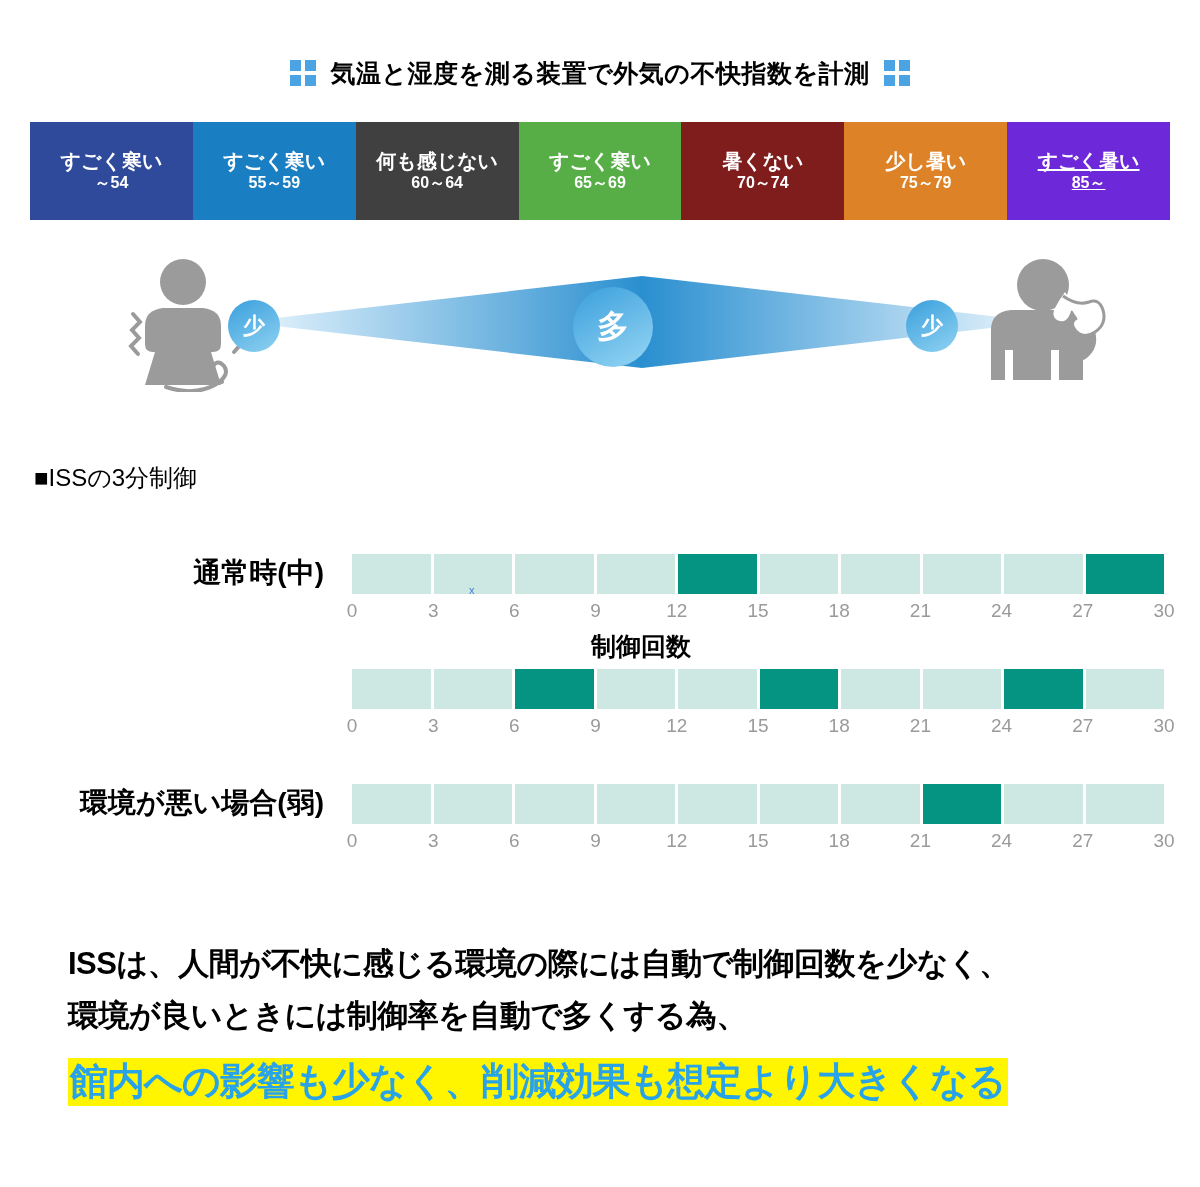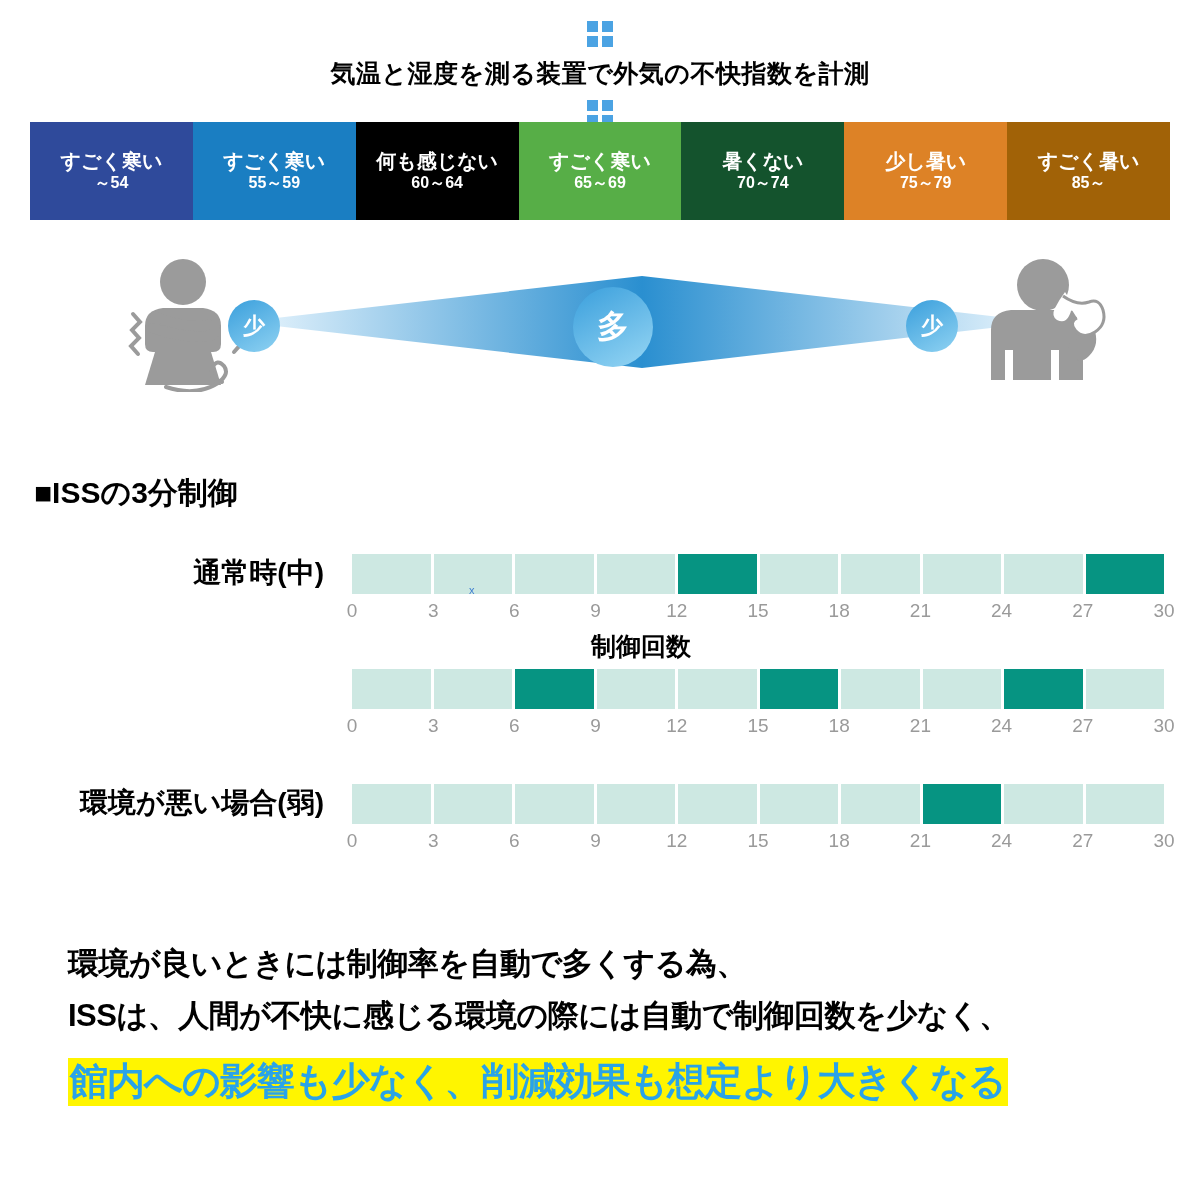--- a/index.html
+++ b/index.html
@@ -12,21 +12,20 @@
     overflow:hidden;
     position:relative;
   }
 
   
   .title-row{
     display:flex;align-items:center;justify-content:center;
     gap:14px;
     padding-top:56px;
     height:34px;
-    flex-direction:column;
   }
   .sq-grid{
     display:grid;
     grid-template-columns:11px 11px;
     grid-template-rows:11px 11px;
     gap:4px;
     flex:0 0 auto;
   }
   .sq-grid i{display:block;width:11px;height:11px;background:#4BA3E3;}
   .title-text{
@@ -83,22 +82,22 @@
   .bub-mid{left:573px;top:287px;}
   .bub-right{left:906px;top:300px;}
 
   .diagram-caption{
     position:absolute;left:0;top:378px;width:1200px;
     text-align:center;font-size:25px;font-weight:bold;
   }
 
   
   .section-head{
-    position:absolute;left:34px;top:473px;
-    font-size:30px;font-weight:bold;letter-spacing:0px;
+    position:absolute;left:34px;top:462px;
+    font-size:24px;font-weight:normal;letter-spacing:0px;
   }
 
   
   .tl{position:absolute;left:0;width:1200px;height:90px;}
   .tl-1{top:548px;}
   .tl-2{top:663px;}
   .tl-3{top:778px;}
 
   .tl-label{
     position:absolute;left:0;top:6px;width:324px;
@@ -167,37 +166,37 @@
 
 <div class="scale-bar" id="scaleBar">
     <div class="scale-cell" style="background: rgb(47, 74, 155);">
       <div>すごく寒い</div>
       <div class="rng">～54</div>
     </div>
     <div class="scale-cell" style="background: rgb(26, 126, 194);">
       <div>すごく寒い</div>
       <div class="rng">55～59</div>
     </div>
-    <div class="scale-cell" style="background: #000000;">
+    <div class="scale-cell" style="background: #404040;">
       <div>何も感じない</div>
       <div class="rng">60～64</div>
     </div>
     <div class="scale-cell" style="background: rgb(87, 174, 71);">
       <div>すごく寒い</div>
       <div class="rng">65～69</div>
     </div>
-    <div class="scale-cell" style="background: #14532d; align-items: center;">
+    <div class="scale-cell" style="background: #7f1d1d; align-items: center;">
       <div>暑くない</div>
       <div class="rng">70～74</div>
     </div>
     <div class="scale-cell" style="background: rgb(221, 130, 38);">
       <div>少し暑い</div>
       <div class="rng">75～79</div>
     </div>
-    <div class="scale-cell" style="background: #a16207;">
+    <div class="scale-cell" style="background: #6d28d9; text-decoration: underline;">
       <div>すごく暑い</div>
       <div class="rng">85～</div>
     </div>
   </div>
 
 <div class="diagram">
 
   <div class="person person-left">
     <svg width="170" height="140" viewBox="0 0 170 140">
       <g fill="#9b9b9b">
@@ -335,16 +334,16 @@
         <div class="tl-tick" style="left: 60%;">18</div>
         <div class="tl-tick" style="left: 70%;">21</div>
         <div class="tl-tick" style="left: 80%;">24</div>
         <div class="tl-tick" style="left: 90%;">27</div>
         <div class="tl-tick" style="left: 100%;">30</div>
       </div>
     </div>
   </div>
 
 <div class="para">
+  <div>ISSは、人間が不快に感じる環境の際には自動で制御回数を少なく、</div>
   <div>環境が良いときには制御率を自動で多くする為、</div>
-  <div>ISSは、人間が不快に感じる環境の際には自動で制御回数を少なく、</div>
 </div>
 <div class="highlight">館内への影響も少なく、削減効果も想定より大きくなる</div>
 
 </body></html>

